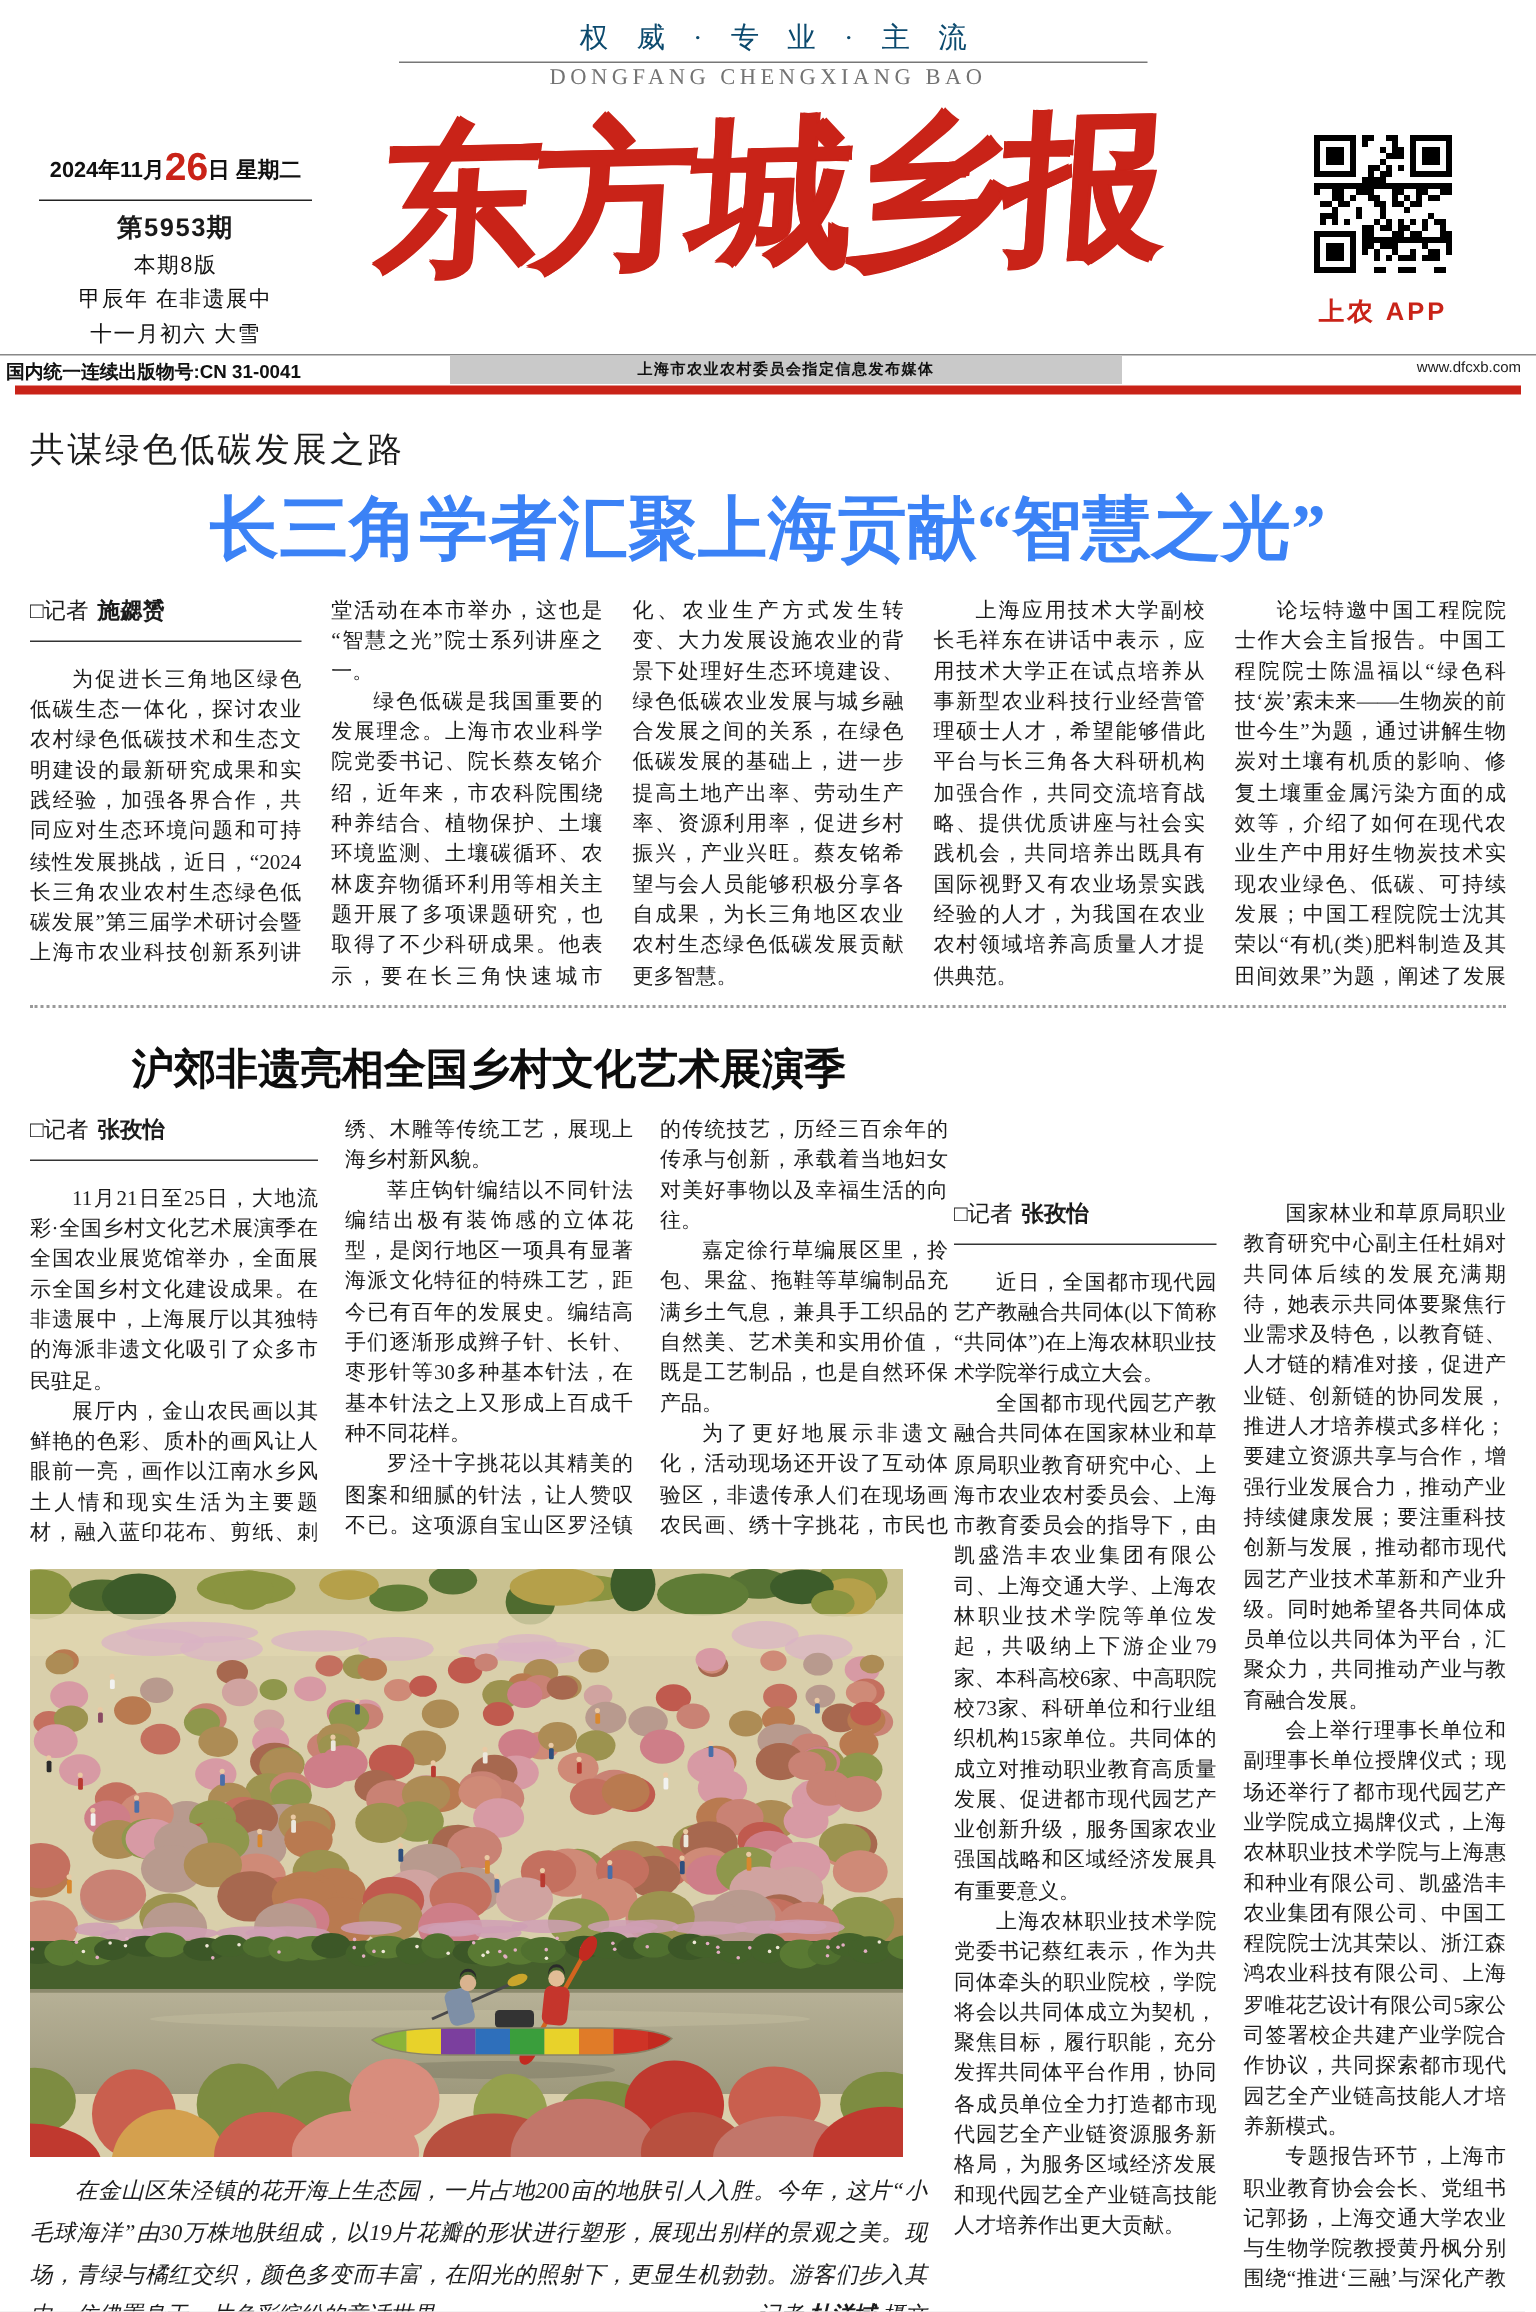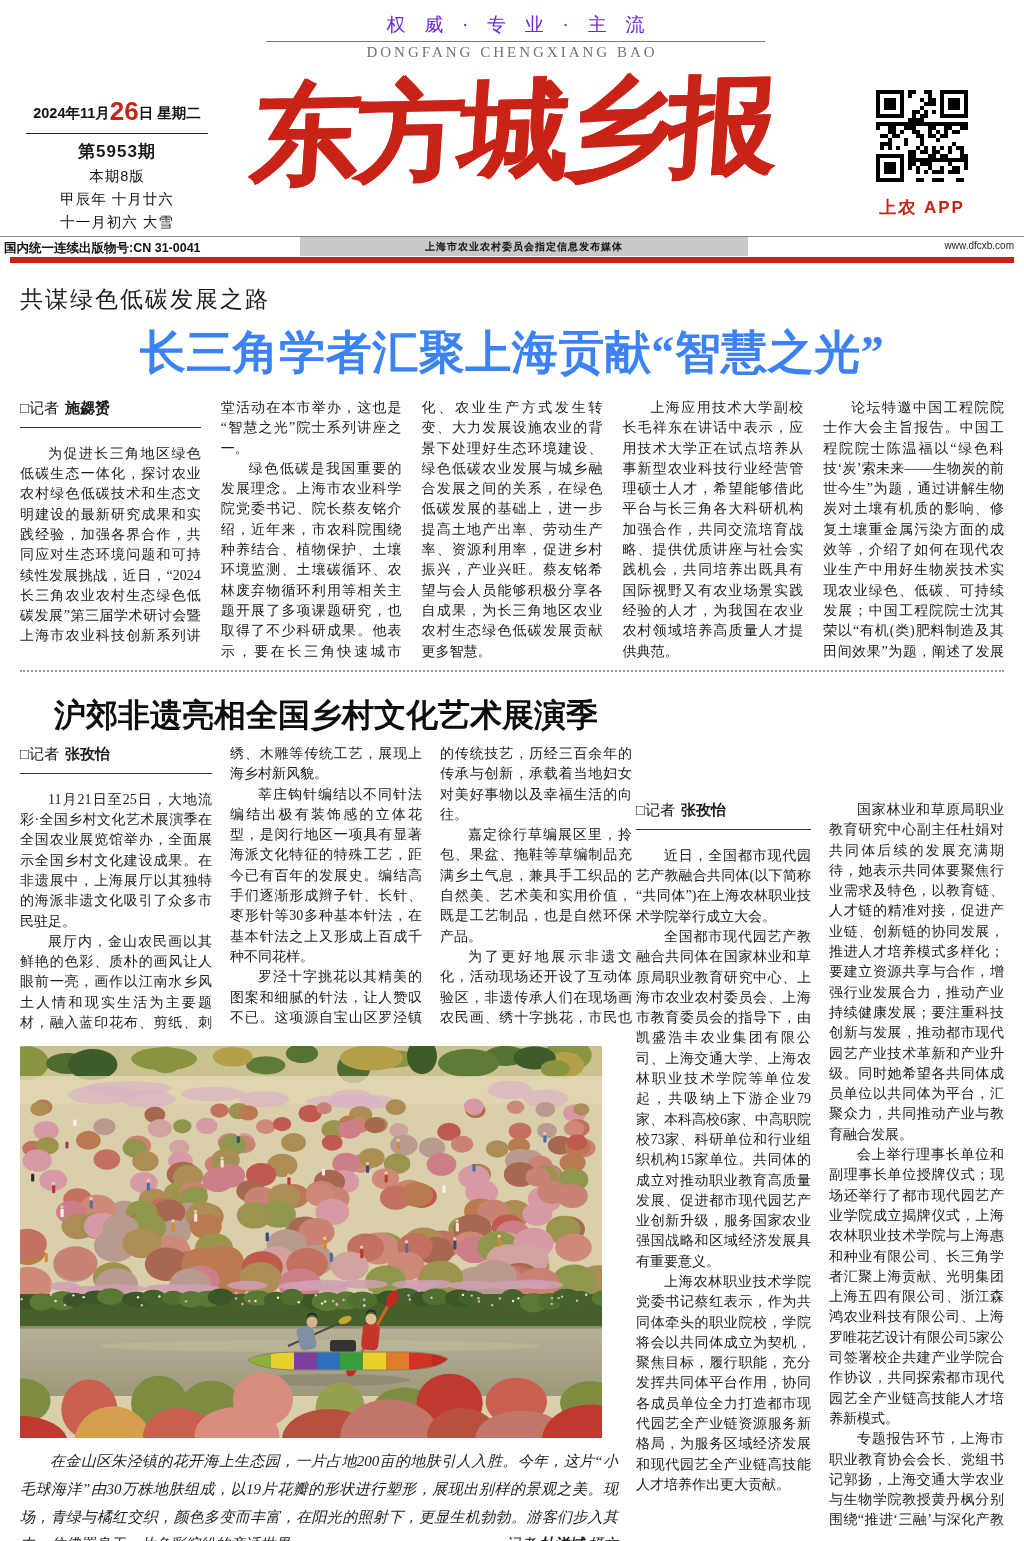--- a/index.html
+++ b/index.html
@@ -9,21 +9,21 @@
   html,body{margin:0;padding:0;background:#e9e9e9;}
   .page{
     position:relative; width:1024px; height:1541px; margin:0 auto;
     background:#ffffff; overflow:hidden;
     font-family:"Liberation Serif","DejaVu Serif",serif;
     color:var(--ink);
   }
   
   .slogan-wrap{position:absolute; top:12px; left:50%; transform:translateX(-50%); width:492px; text-align:center;}
   .slogan{
-    display:inline-block; font-size:19px; color:#6d28d9; letter-spacing:7px;
+    display:inline-block; font-size:19px; color:#0c4a6e; letter-spacing:7px;
     border-bottom:1.5px solid #777; padding:0 6px 3px 13px; width:480px;
     font-family:"Liberation Serif",serif;
   }
   .latin{margin-top:2px; font-size:15px; color:#737373; letter-spacing:3px; font-family:"Liberation Serif",serif;}
   .datebox{position:absolute; left:24px; top:96px; width:186px; text-align:center; font-family:"Liberation Sans",sans-serif;}
   .dateline{font-size:14.5px; font-weight:bold; color:#111; white-space:nowrap;}
   .dateline .day{font-size:26px; color:var(--brand-red); font-weight:bold; vertical-align:-2px; font-family:"Liberation Sans",sans-serif;}
   .datebox hr{border:none; border-top:1.5px solid #222; margin:6px 2px;}
   .issue{font-size:17px; font-weight:bold; letter-spacing:1px; margin-top:2px;}
   .edition,.lunar1,.lunar2{font-size:14.5px; margin-top:4px; letter-spacing:1px; color:#111;}
@@ -53,21 +53,21 @@
   }
   .article-body{font-size:14px; line-height:1.45; text-align:justify; color:#1c1c1c;}
   .article-body p{margin:0; text-indent:2em;}
   .byline{border-bottom:1.2px solid #333; padding-bottom:7px; margin-bottom:16px; font-size:15px; text-indent:0;}
   .byline b{margin-left:6px;}
   .lead-body{position:absolute; left:20px; top:398px; width:984px; height:266px; column-count:5; column-gap:20px; overflow:hidden;}
   .dotted-divider{position:absolute; left:20px; right:20px; top:670px; border-top:2px dotted #9a9a9a;}
   
   .heritage-headline{
     position:absolute; left:20px; top:694px; width:612px; text-align:center;
-    font-size:32px; font-weight:bold; color:#0d0d0d; white-space:nowrap;
+    font-size:28px; font-weight:bold; color:#0d0d0d; white-space:nowrap;
   }
   .heritage-body{position:absolute; left:20px; top:744px; width:612px; height:298px; column-count:3; column-gap:18px; overflow:hidden;}
   
   .photo{position:absolute; left:20px; top:1046px; width:582px; height:392px; overflow:hidden; background:#cfc3a0;}
   .photo svg{display:block;}
   .caption{
     position:absolute; left:20px; top:1448px; width:598px;
     font-size:15px; line-height:1.85; font-style:italic; color:#1c1c1c; text-align:justify;
   }
   .caption .cap-text{text-indent:2em;}
@@ -90,21 +90,21 @@
     <div class="latin">DONGFANG CHENGXIANG BAO</div>
   </div>
 
   <div class="datebox">
     <div class="dateline">
       <span>2024年11月</span><span class="day">26</span><span>日 星期二</span>
     </div>
     <hr>
     <div class="issue">第5953期</div>
     <div class="edition">本期8版</div>
-    <div class="lunar1">甲辰年 十月廿六</div>
+    <div class="lunar1">甲辰年 在非遗展中</div>
     <div class="lunar2">十一月初六 大雪</div>
   </div>
 
   <div class="masthead">东方城乡报</div>
 
   <div class="qrblock">
     <svg id="qr-svg" width="92" height="92" viewBox="0 0 92 92">
         <rect x="0" y="0" width="92" height="92" fill="#fff"></rect>
         <rect x="32" y="0" width="4" height="4" fill="#000"></rect>
         <rect x="36" y="0" width="4" height="4" fill="#000"></rect>
@@ -777,18 +777,18 @@
 
   <div class="hort-body article-body">
     <div class="byline">
       <span>□记者</span><b>张孜怡</b>
     </div>
     <div>
         <p>近日，全国都市现代园艺产教融合共同体(以下简称“共同体”)在上海农林职业技术学院举行成立大会。</p>
         <p>全国都市现代园艺产教融合共同体在国家林业和草原局职业教育研究中心、上海市农业农村委员会、上海市教育委员会的指导下，由凯盛浩丰农业集团有限公司、上海交通大学、上海农林职业技术学院等单位发起，共吸纳上下游企业79家、本科高校6家、中高职院校73家、科研单位和行业组织机构15家单位。共同体的成立对推动职业教育高质量发展、促进都市现代园艺产业创新升级，服务国家农业强国战略和区域经济发展具有重要意义。</p>
         <p>上海农林职业技术学院党委书记蔡红表示，作为共同体牵头的职业院校，学院将会以共同体成立为契机，聚焦目标，履行职能，充分发挥共同体平台作用，协同各成员单位全力打造都市现代园艺全产业链资源服务新格局，为服务区域经济发展和现代园艺全产业链高技能人才培养作出更大贡献。</p>
         <p>国家林业和草原局职业教育研究中心副主任杜娟对共同体后续的发展充满期待，她表示共同体要聚焦行业需求及特色，以教育链、人才链的精准对接，促进产业链、创新链的协同发展，推进人才培养模式多样化；要建立资源共享与合作，增强行业发展合力，推动产业持续健康发展；要注重科技创新与发展，推动都市现代园艺产业技术革新和产业升级。同时她希望各共同体成员单位以共同体为平台，汇聚众力，共同推动产业与教育融合发展。</p>
-        <p>会上举行理事长单位和副理事长单位授牌仪式；现场还举行了都市现代园艺产业学院成立揭牌仪式，上海农林职业技术学院与上海惠和种业有限公司、长三角学者汇聚上海贡献、光明集团上海五四有限公司、浙江森鸿农业科技有限公司、上海罗唯花艺设计有限公司5家公司签署校企共建产业学院合作协议，共同探索都市现代园艺全产业链高技能人才培养新模式。</p>
+        <p>会上举行理事长单位和副理事长单位授牌仪式；现场还举行了都市现代园艺产业学院成立揭牌仪式，上海农林职业技术学院与上海惠和种业有限公司、凯盛浩丰农业集团有限公司、中国工程院院士沈其荣以、浙江森鸿农业科技有限公司、上海罗唯花艺设计有限公司5家公司签署校企共建产业学院合作协议，共同探索都市现代园艺全产业链高技能人才培养新模式。</p>
         <p>专题报告环节，上海市职业教育协会会长、党组书记郭扬，上海交通大学农业与生物学院教授黄丹枫分别围绕“推进‘三融’与深化产教融合之我见”“科技赋能温室园艺的创新发展”作主题报告。</p>
       </div>
   </div>
 
 </div>
 
 </body></html>

